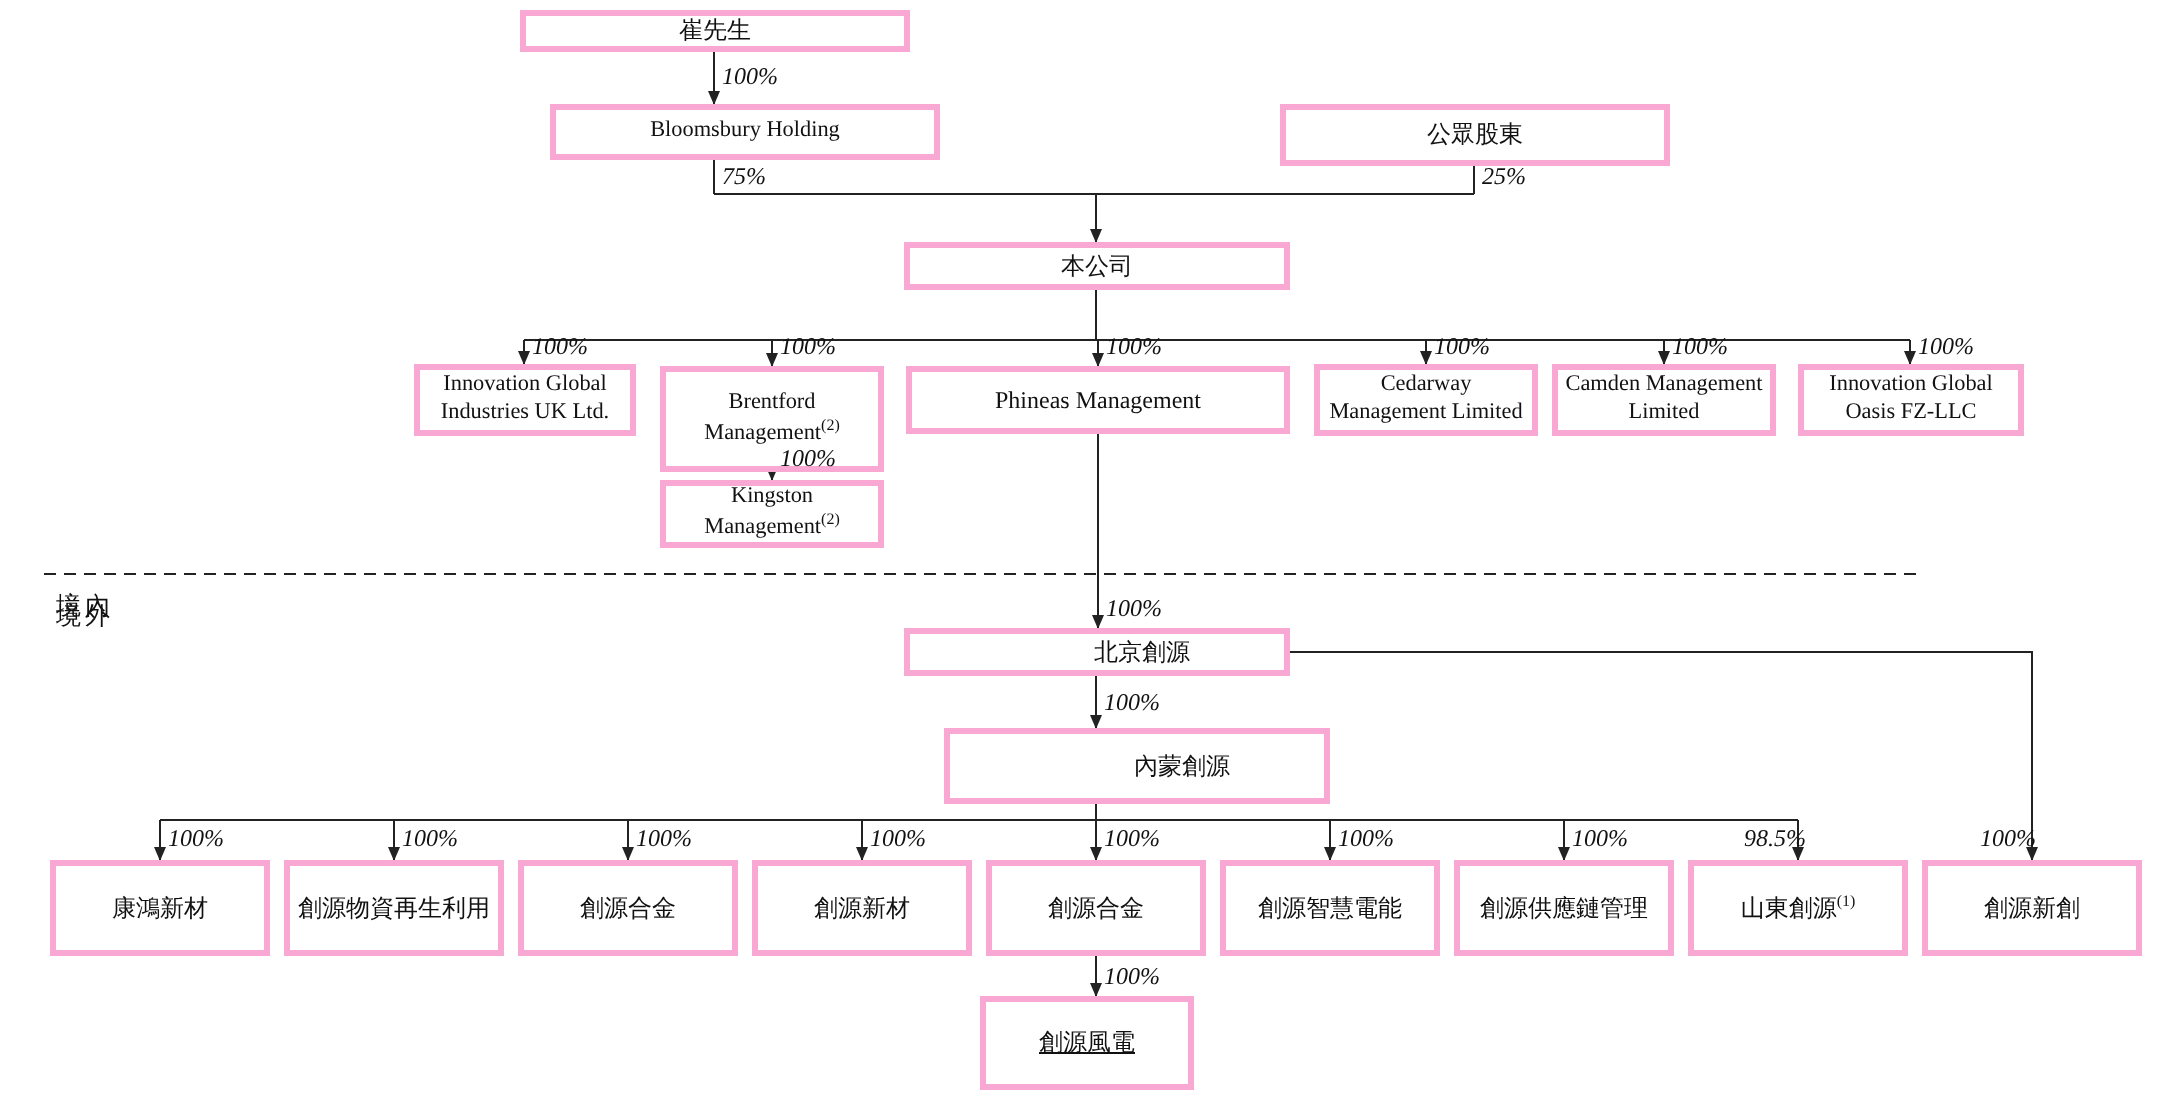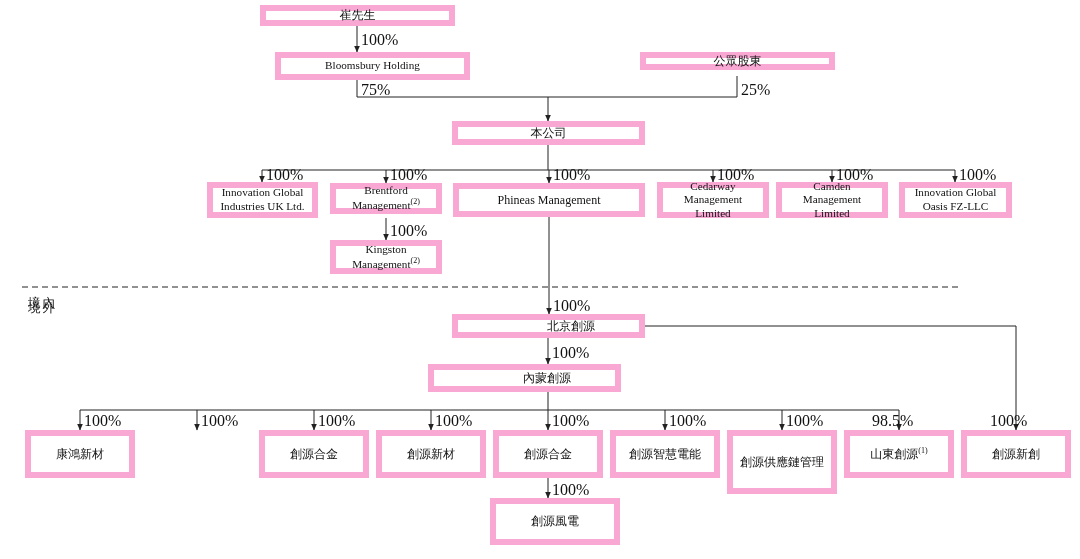--- a/index.html
+++ b/index.html
@@ -1,27 +1,27 @@
 <!DOCTYPE html>
 <html><head>
 <meta charset="utf-8">
 <style>
   * { margin:0; padding:0; box-sizing:border-box; }
   html,body { background:#ffffff; }
   body { font-family:"Liberation Serif","DejaVu Serif",serif; color:#111; }
   .canvas { position:relative; width:1080px; height:559px; background:#fff; overflow:hidden; }
   .wires { position:absolute; left:0; top:0; width:1080px; height:559px; }
   .node {
-    position:absolute; border:6px solid #f9a8d4; background:#fff;
+    position:absolute; border:3px solid #f9a8d4; background:#fff;
     display:flex; align-items:center; justify-content:center;
     text-align:center; font-size:12px; line-height:1.22; padding:1px 3px;
   }
   .node.en { font-size:11.2px; }
   .node .sup { font-size:8px; vertical-align:super; line-height:1; }
-  .pct { position:absolute; font-size:16px; white-space:nowrap; background:transparent; }
+  .pct { position:absolute; font-size:12px; white-space:nowrap; background:transparent;font-style:italic; }
   .region { position:absolute; font-size:12.5px; letter-spacing:2px; }
 </style>
 </head>
 <body>
 
 <div class="canvas">
 
   <svg class="wires" width="1080" height="559" viewBox="0 0 1080 559" fill="none" stroke="#222" stroke-width="1">
     <defs>
       <marker id="arr" markerWidth="9" markerHeight="9" refX="6.5" refY="3" orient="auto" markerUnits="userSpaceOnUse">
@@ -71,31 +71,31 @@
 
   <div class="region" style="left:28px; top:264px;margin-top:36px;">境外</div>
   <div class="region" style="left:28px; top:295px;">境內</div>
 
   <div class="node" style="left:260px; top:5px;  width:195px; height:21px;">
       <span>崔先生</span>
     </div>
   <div class="node en" style="left:275px; top:52px; width:195px; height:28px;">
       <span>Bloomsbury Holding</span>
     </div>
-  <div class="node" style="left:640px; top:52px; width:195px; height:18px;">
+  <div class="node" style="left:640px; top:52px; width:195px; height:31px;">
       <span>公眾股東</span>
     </div>
   <div class="node" style="left:452px; top:121px; width:193px; height:24px;">
       <span>本公司</span>
     </div>
 
   <div class="node en" style="left:207px; top:182px; width:111px; height:36px;">
       <span>Innovation Global Industries UK Ltd.</span>
     </div>
-  <div class="node en" style="left:330px; top:183px; width:112px; height:31px;font-family:Liberation Serif, serif;">
+  <div class="node en" style="left:330px; top:183px; width:112px; height:53px;font-family:Liberation Serif, serif;">
       <span><span>Brentford Management</span><sup class="sup">(2)</sup></span>
     </div>
   <div class="node en" style="left:453px; top:183px; width:192px; height:34px; font-size:12px;">
       <span>Phineas Management</span>
     </div>
   <div class="node en" style="left:776px; top:182px; width:112px; height:36px;">
       <span>Camden Management Limited</span>
     </div>
   <div class="node en" style="left:657px; top:182px; width:112px; height:36px;">
       <span>Cedarway Management Limited</span>
@@ -103,50 +103,53 @@
   <div class="node en" style="left:899px; top:182px; width:113px; height:36px;">
       <span>Innovation Global Oasis FZ-LLC</span>
     </div>
   <div class="node en" style="left:330px; top:240px; width:112px; height:34px;">
       <span><span>Kingston Management</span><sup class="sup">(2)</sup></span>
     </div>
 
   <div class="node" style="left:452px; top:314px; width:193px; height:24px;padding-left:48px;">
       <span>北京創源</span>
     </div>
-  <div class="node" style="left:428px; top:364px; width:193px; height:28px;padding-left:48px;">
+  <div class="node" style="left:472px; top:364px; width:193px; height:38px;padding-left:48px;">
       <span>內蒙創源</span>
     </div>
 
   <div class="node" style="left:25px;  top:430px; width:110px; height:48px;">
       <span>康鴻新材</span>
+    </div>
+  <div class="node" style="left:142px; top:430px; width:110px; height:48px;">
+      <span>創源物資再生利用</span>
     </div>
   <div class="node" style="left:259px; top:430px; width:110px; height:48px;">
       <span>創源合金</span>
     </div>
   <div class="node" style="left:376px; top:430px; width:110px; height:48px;">
       <span>創源新材</span>
     </div>
   <div class="node" style="left:493px; top:430px; width:110px; height:48px;">
       <span>創源合金</span>
     </div>
   <div class="node" style="left:610px; top:430px; width:110px; height:48px;font-family:Liberation Serif, serif;">
       <span>創源智慧電能</span>
     </div>
-  <div class="node" style="left:727px; top:430px; width:110px; height:64px;">
+  <div class="node" style="left:727px; top:430px; width:110px; height:48px;">
       <span>創源供應鏈管理</span>
     </div>
   <div class="node" style="left:844px; top:430px; width:110px; height:48px;">
       <span><span>山東創源</span><sup class="sup">(1)</sup></span>
     </div>
   <div class="node" style="left:961px; top:430px; width:110px; height:48px;">
       <span>創源新創</span>
     </div>
 
-  <div class="node" style="left:490px; top:498px; width:130px; height:47px;">
+  <div class="node" style="left:490px; top:498px; width:107px; height:47px;text-decoration:underline;">
       <span>創源風電</span>
     </div>
 
   <div class="pct" style="left:361px; top:31px;">100%</div>
   <div class="pct" style="left:361px; top:81px;">75%</div>
   <div class="pct" style="left:741px; top:81px;">25%</div>
 
   <div class="pct" style="left:266px; top:166px;">100%</div>
   <div class="pct" style="left:390px; top:166px;">100%</div>
   <div class="pct" style="left:553px; top:166px;">100%</div>

